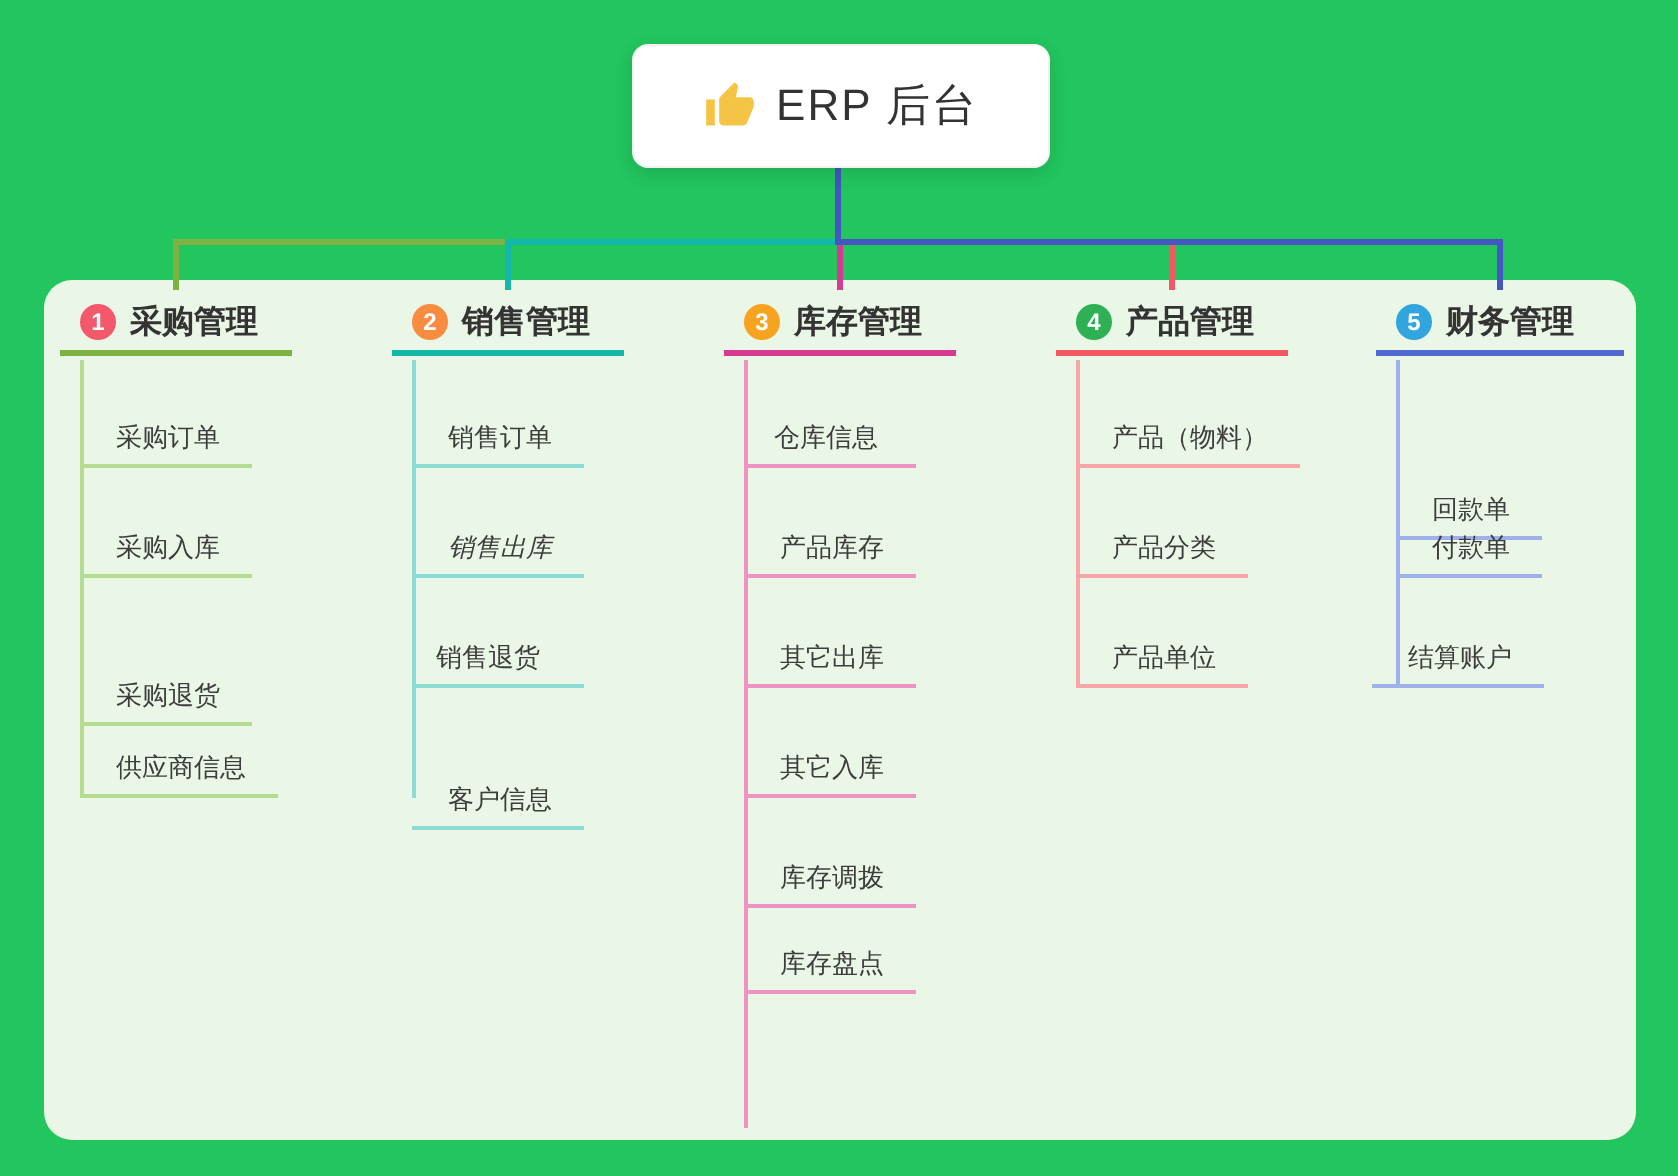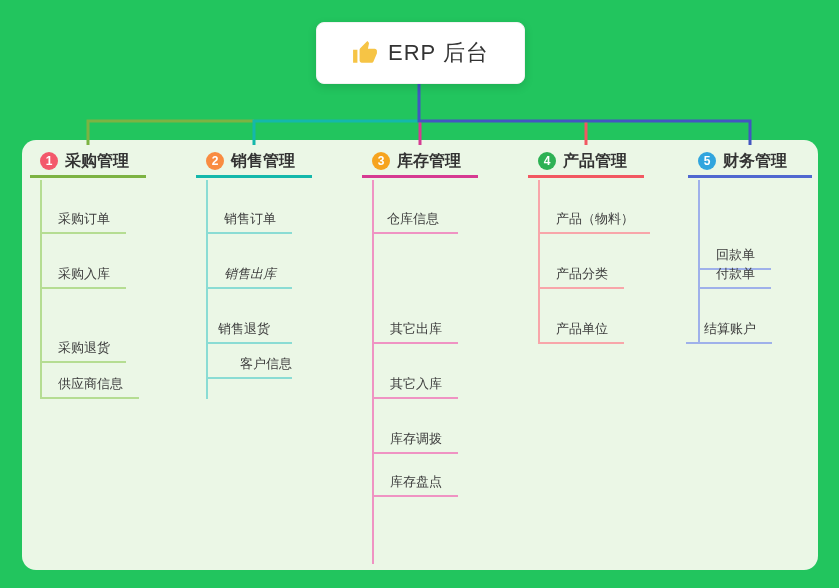--- a/index.html
+++ b/index.html
@@ -60,27 +60,28 @@
       <div class="child-node" style="left: 40px; top: 317px; width: 86px; border-bottom-color: rgb(181, 221, 146); margin-top: 19px;">采购退货</div>
       <div class="child-node" style="left: 40px; top: 372px; width: 99px; border-bottom-color: rgb(181, 221, 146);">供应商信息</div>
       <div class="branch-header" style="left: 196px; width: 116px; border-bottom-color: rgb(20, 184, 171);">
         <span class="badge" style="background: rgb(249, 140, 65);">2</span>
         <span class="branch-label">销售管理</span>
       </div>
       <div class="trunk" style="left: 206px; top: 180px; height: 219px; background: rgb(138, 220, 212);"></div>
       <div class="child-node" style="left: 206px; top: 207px; width: 86px; border-bottom-color: rgb(138, 220, 212);">销售订单</div>
       <div class="child-node" style="left: 206px; top: 262px; width: 86px; border-bottom-color: rgb(138, 220, 212); font-style: italic;">销售出库</div>
       <div class="child-node" style="left: 206px; top: 317px; width: 86px; border-bottom-color: rgb(138, 220, 212); padding-left: 12px;">销售退货</div>
-      <div class="child-node" style="left: 206px; top: 352px; width: 86px; border-bottom-color: rgb(138, 220, 212); text-align: right;">客户信息</div>
+      <div class="child-node" style="left: 206px; top: 388px; width: 86px; border-bottom-color: rgb(138, 220, 212);">客户信息</div>
       <div class="branch-header" style="left: 362px; width: 116px; border-bottom-color: rgb(214, 59, 146);">
         <span class="badge" style="background: rgb(246, 164, 31);">3</span>
         <span class="branch-label">库存管理</span>
       </div>
       <div class="trunk" style="left: 372px; top: 180px; height: 384px; background: rgb(239, 147, 195);"></div>
       <div class="child-node" style="left: 372px; top: 207px; width: 86px; border-bottom-color: rgb(239, 147, 195); padding-left: 15px;">仓库信息</div>
+      <div class="child-node" style="left: 372px; top: 262px; width: 86px; border-bottom-color: rgb(239, 147, 195);">产品库存</div>
       <div class="child-node" style="left: 372px; top: 317px; width: 86px; border-bottom-color: rgb(239, 147, 195);">其它出库</div>
       <div class="child-node" style="left: 372px; top: 372px; width: 86px; border-bottom-color: rgb(239, 147, 195);">其它入库</div>
       <div class="child-node" style="left: 372px; top: 427px; width: 86px; border-bottom-color: rgb(239, 147, 195);">库存调拨</div>
       <div class="child-node" style="left: 372px; top: 470px; width: 86px; border-bottom-color: rgb(239, 147, 195);">库存盘点</div>
       <div class="branch-header" style="left: 528px; width: 116px; border-bottom-color: rgb(242, 88, 98);">
         <span class="badge" style="background: rgb(45, 177, 84);">4</span>
         <span class="branch-label">产品管理</span>
       </div>
       <div class="trunk" style="left: 538px; top: 180px; height: 164px; background: rgb(248, 166, 170);"></div>
       <div class="child-node" style="left: 538px; top: 207px; width: 112px; border-bottom-color: rgb(248, 166, 170);">产品（物料）</div>

